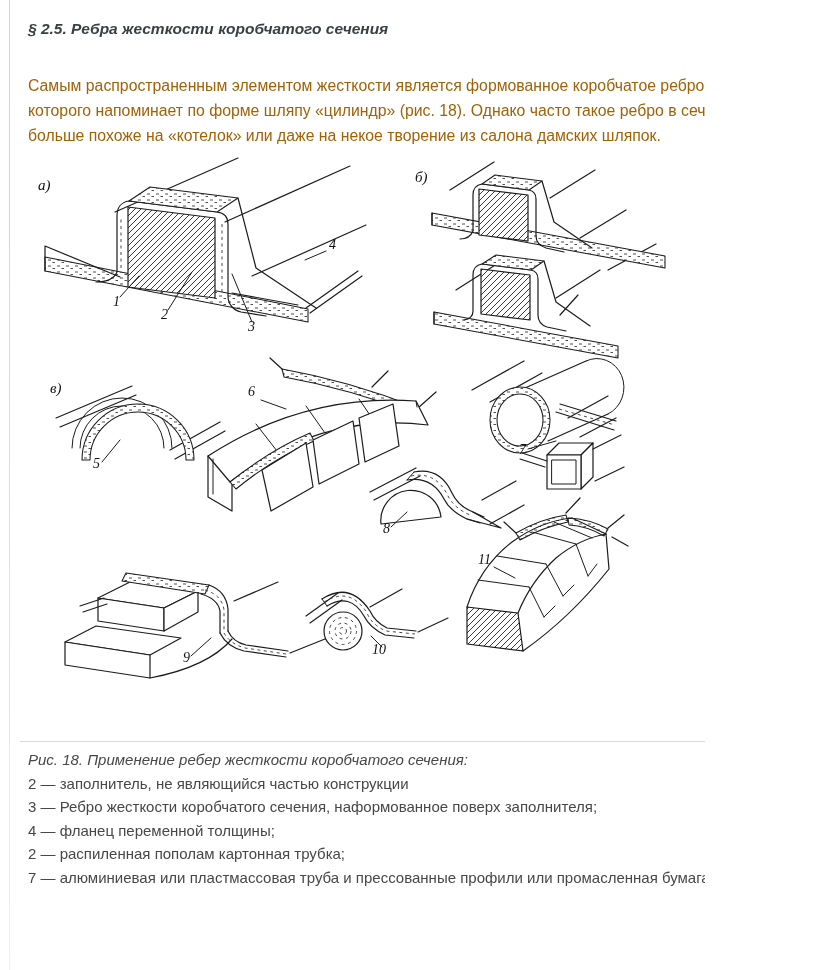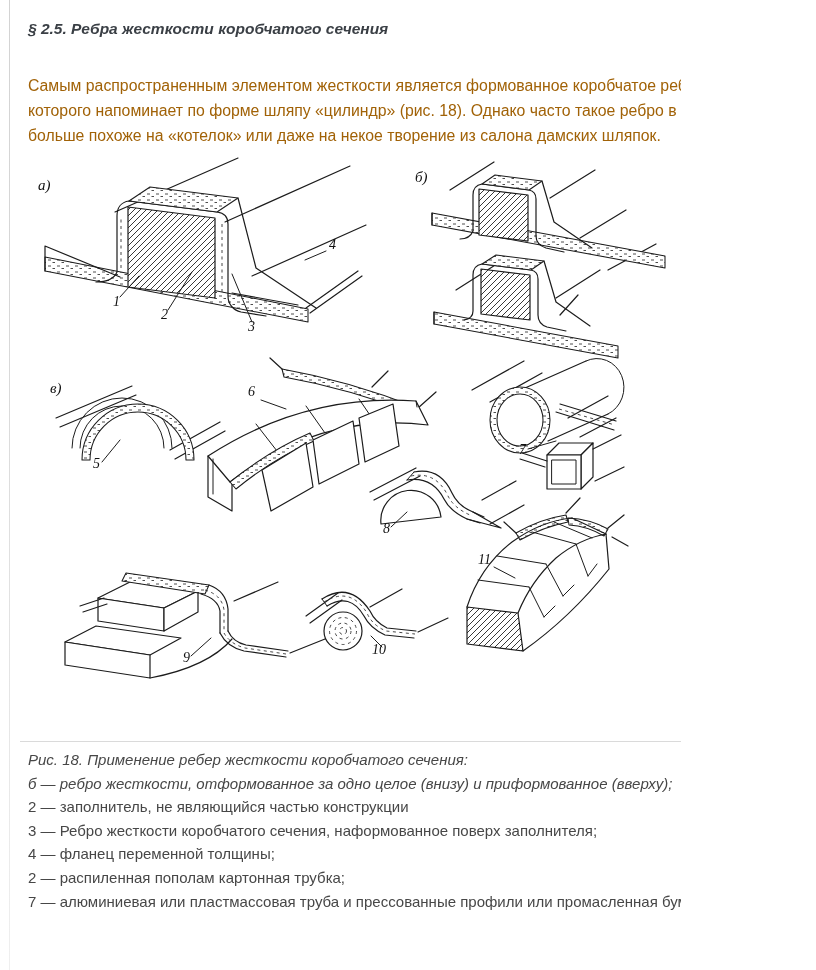--- a/index.html
+++ b/index.html
@@ -1,17 +1,17 @@
 <!DOCTYPE html>
 <html><head>
 <meta charset="utf-8">
 <style>
   html,body{margin:0;padding:0;}
   body{background:#ffffff;font-family:"Liberation Sans",sans-serif;}
-  .page{position:relative;width:681px;height:970px;background:#ffffff;overflow:hidden;}
+  .page{position:relative;width:681px;height:970px;background:#ffffff;overflow:hidden;padding-left:24px;}
   .left-rule{position:absolute;left:9px;top:0;width:1px;height:100%;
     background:linear-gradient(#d3d3d3 0%,#d8d8d8 35%,#efefef 100%);}
   .title{position:absolute;left:28px;top:10px;font-style:italic;font-weight:bold;
     font-size:15.5px;color:#3a3f45;letter-spacing:0px;}
   .para{position:absolute;left:28px;top:57px;width:745px;font-size:15.8px;
     line-height:25px;color:#a16207;}
   .figure-wrap{position:absolute;left:20px;top:150px;width:780px;height:592px;}
   .sep{position:absolute;left:20px;top:741px;width:780px;height:1px;background:#dadada;}
   .caption{position:absolute;left:28px;top:748px;width:772px;font-size:15px;
     line-height:23.6px;color:#474747;}
@@ -200,20 +200,19 @@
         <path class="thin" d="M474,417 L495,428"></path>
         <text class="num" x="458" y="414">11</text>
       </g>
     </svg>
   </div>
 
   <div class="sep"></div>
 
   <div class="caption">
     <div class="cap-line it">Рис. 18. Применение ребер жесткости коробчатого сечения:</div>
-    <div class="cap-line it">б — ребро жесткости, отформованное за одно целое (внизу) и приформованное (вверху);</div>
     <div class="cap-line">2 — заполнитель, не являющийся частью конструкции</div>
     <div class="cap-line">3 — Ребро жесткости коробчатого сечения, наформованное поверх заполнителя;</div>
     <div class="cap-line">4 — фланец переменной толщины;</div>
     <div class="cap-line">2 — распиленная пополам картонная трубка;</div>
     <div class="cap-line">7 — алюминиевая или пластмассовая труба и прессованные профили или промасленная бумага и</div>
   </div>
 </div>
 
 </body></html>

